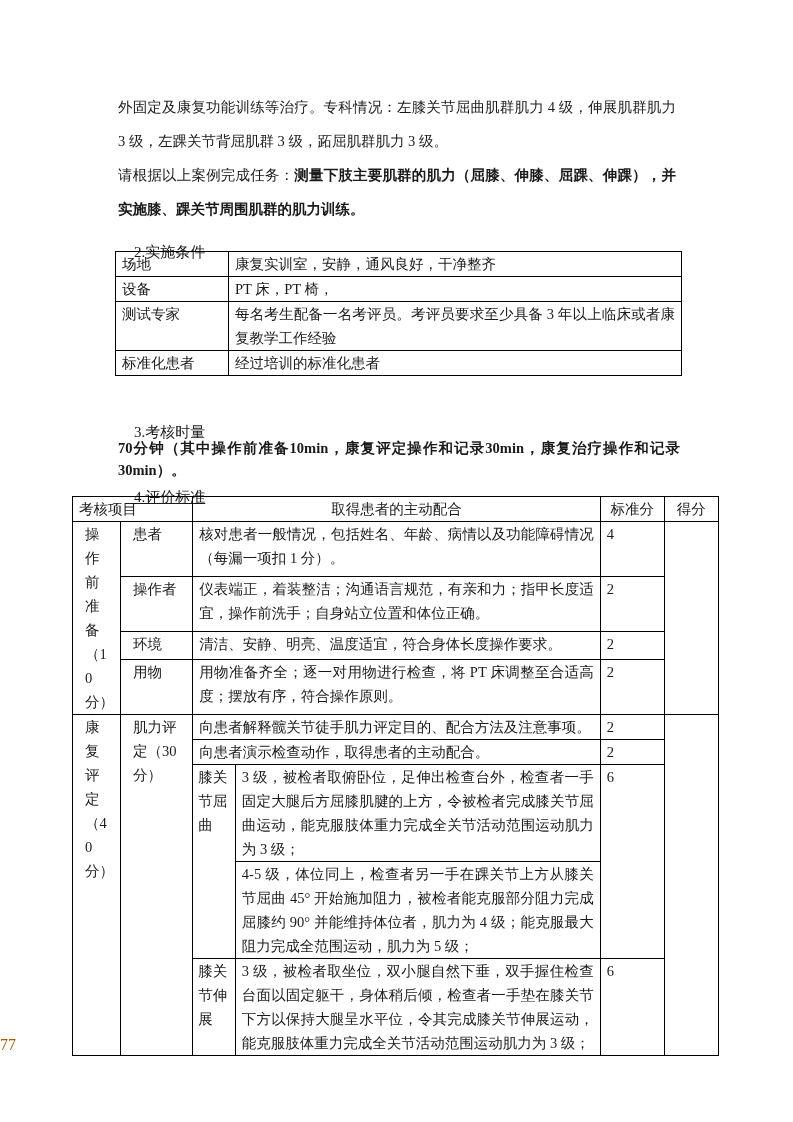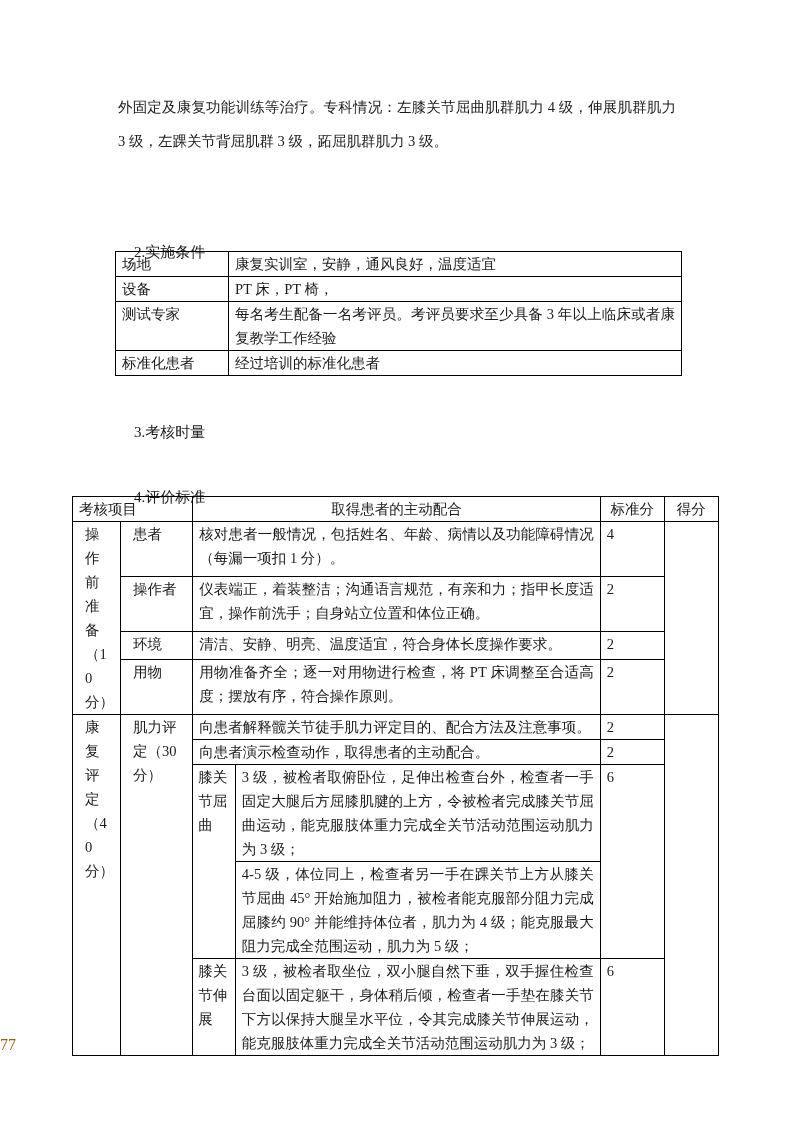--- a/index.html
+++ b/index.html
@@ -43,53 +43,55 @@
 
   .footer { left:0; top:1036px; width:793px; font-size:16px; color:#a16207; }
 </style>
 </head>
 <body>
 
 <div class="page">
 
   <div class="abs intro">
     <p>外固定及康复功能训练等治疗。专科情况：左膝关节屈曲肌群肌力 4 级，伸展肌群肌力 3 级，左踝关节背屈肌群 3 级，跖屈肌群肌力 3 级。</p>
+    <p><span>请根据以上案例完成任务：</span><b>测量下肢主要肌群的肌力（屈膝、伸膝、屈踝、伸踝），并实施膝、踝关节周围肌群的肌力训练。</b></p>
   </div>
 
   <h3 class="abs sec-heading" style="top:226px;">2.实施条件</h3>
 
   <table class="abs t1">
     <colgroup>
         <col style="width:113px">
         <col style="width:453px">
       </colgroup>
     <tbody>
         <tr>
       <td class="c-label">场地</td>
-      <td>康复实训室，安静，通风良好，温度适宜</td>
+      <td>康复实训室，安静，通风良好，干净整齐</td>
     </tr>
     <tr>
       <td class="c-label">设备</td>
       <td>PT 床，PT 椅，</td>
     </tr>
     <tr>
       <td class="c-label">测试专家</td>
       <td>每名考生配备一名考评员。考评员要求至少具备 3 年以上临床或者康复教学工作经验</td>
     </tr>
     <tr>
       <td class="c-label">标准化患者</td>
       <td>经过培训的标准化患者</td>
     </tr>
   </tbody>
     </table>
 
   <h3 class="abs sec-heading" style="top:406px;">3.考核时量</h3>
 
+  <div class="abs duration" style="top:437px;">70分钟（其中操作前准备10min，康复评定操作和记录30min，康复治疗操作和记录30min）。</div>
 
-  <h3 class="abs sec-heading" style="top:471px;">4.评价标准</h3>
+  <h3 class="abs sec-heading" style="top:471px;text-decoration:underline;">4.评价标准</h3>
 
   <table class="abs t2">
     <colgroup>
       <col style="width:45px">
         <col style="width:68px">
         <col style="width:40px">
       <col style="width:343px">
         <col style="width:60px">
         <col style="width:51px">
     </colgroup>

